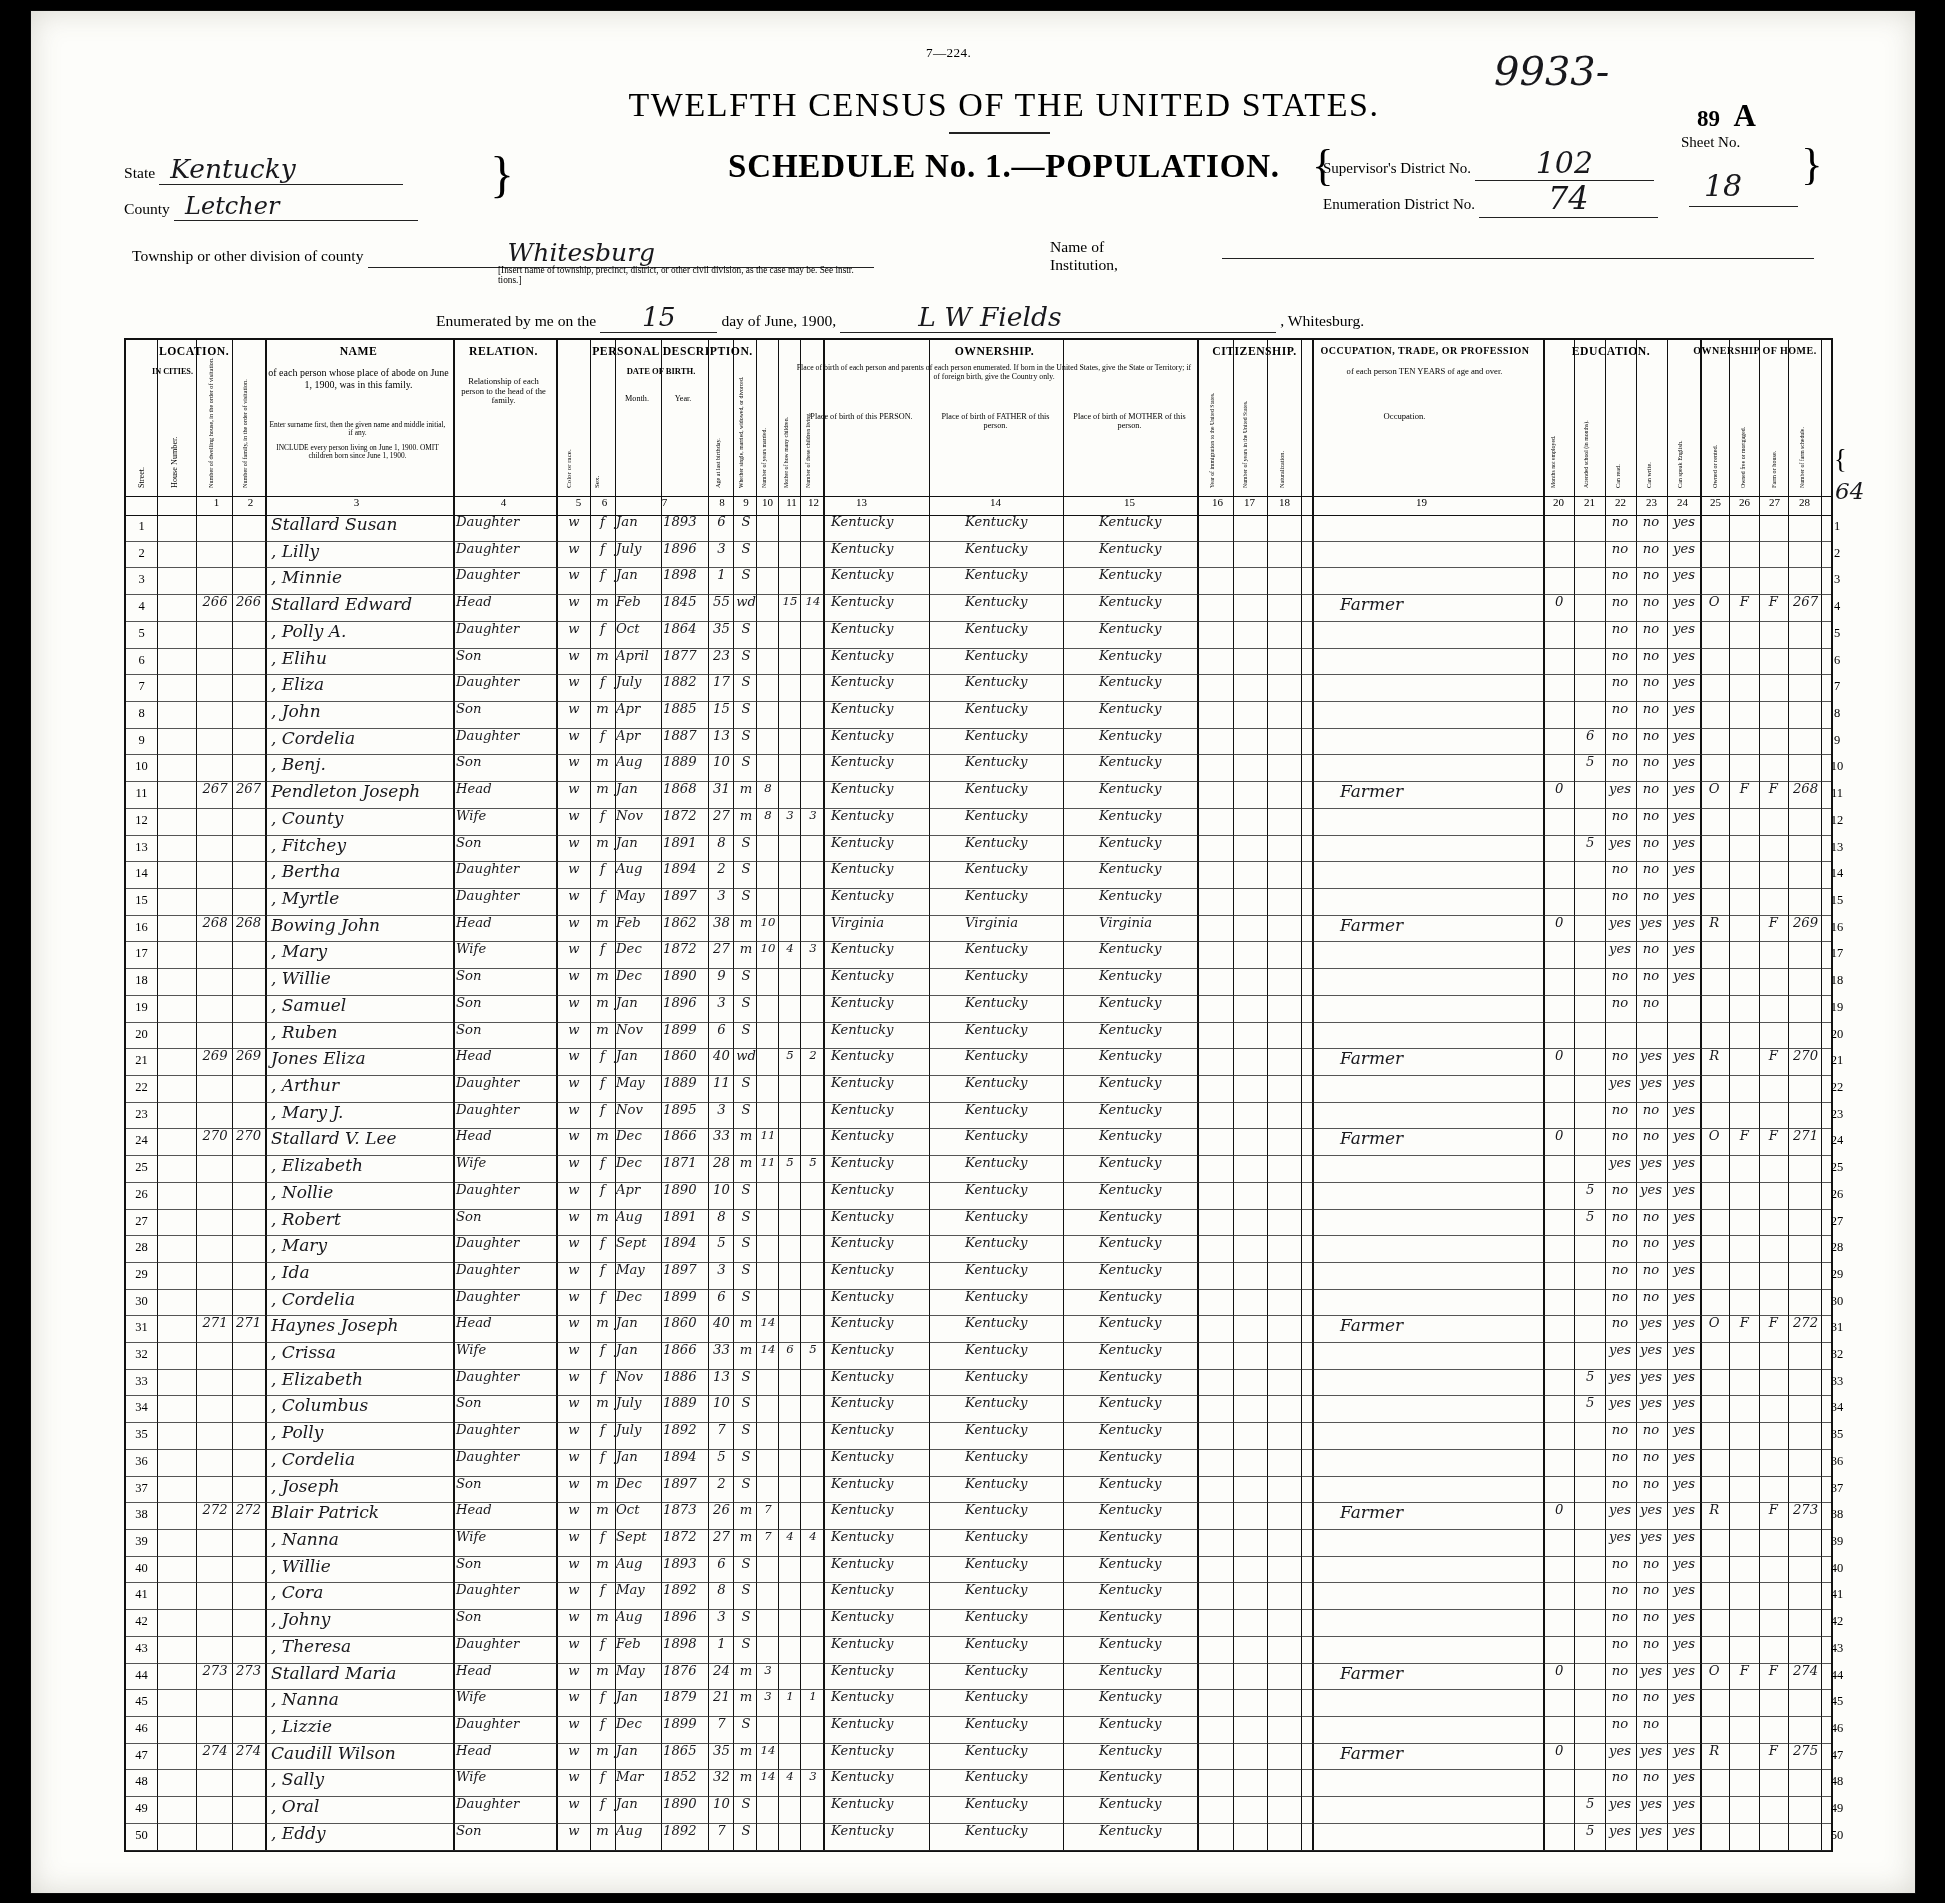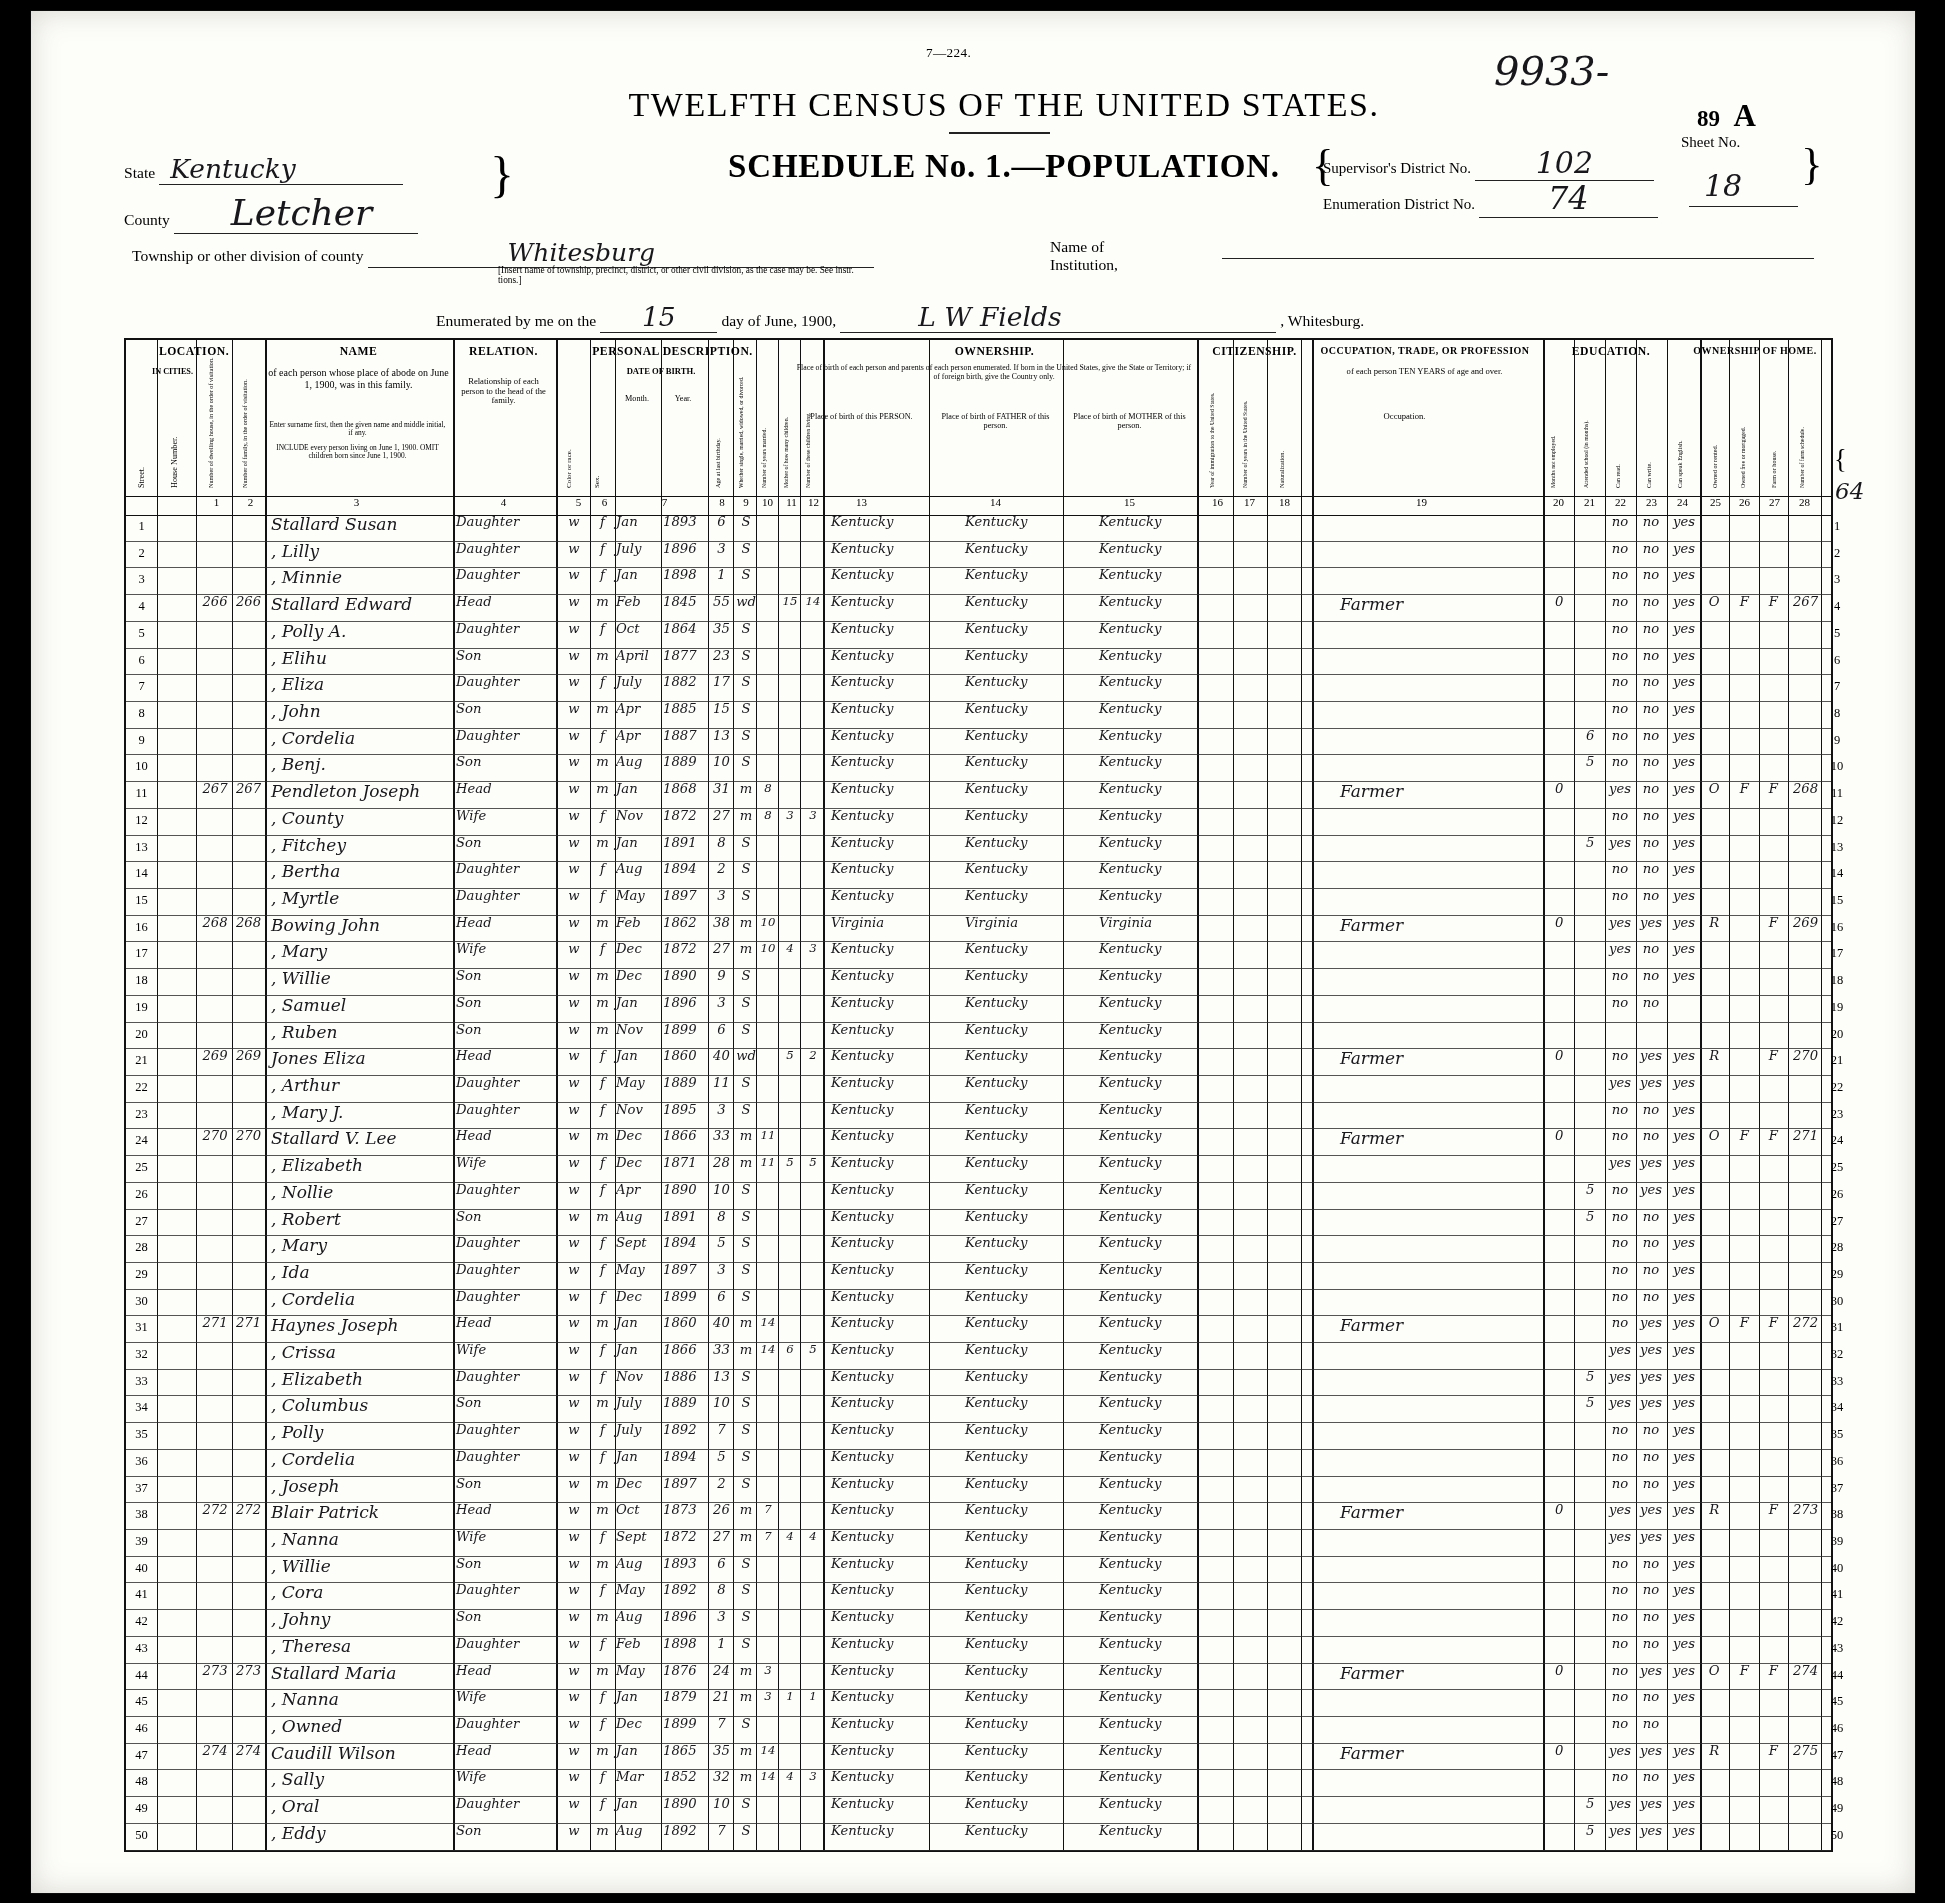--- a/index.html
+++ b/index.html
@@ -69,21 +69,21 @@
     <span style="font-size:31px;margin-left:7.8px;">A</span>
   </div>
 
   <div class="statecounty">
     <div class="line">
       <span class="lbl">State</span>
       <span class="hw ul" style="width:233px;font-size:26.5px;padding-left:11px;">Kentucky</span>
     </div>
     <div class="line">
       <span class="lbl">County</span>
-      <span class="hw ul" style="width:233px;font-size:36px;padding-left:11px;text-align:center;">Letcher</span>
+      <span class="hw ul" style="width:233px;font-size:24px;padding-left:11px;">Letcher</span>
     </div>
     <div class="lbrace">}</div>
   </div>
 
   <div class="twp">
     <span class="lbl">Township or other division of county</span>
     <span class="ul" style="display:inline-block;width:506px;">
       <span class="hw" style="font-size:25px;padding-left:140px;">Whitesburg</span>
     </span>
     <span style="position:absolute;left:366px;top:26.5px;" class="tiny">[Insert name of township, precinct, district, or other civil division, as the case may be.  See instr. tions.]</span>
@@ -1201,21 +1201,21 @@
             <div class="entry hw small" style="left: 839px; width: 97px; top: 0.1px;">Kentucky</div>
             <div class="entry hw small" style="left: 973px; width: 97px; top: 0.1px;">Kentucky</div>
             <div class="entry hw small ctr" style="left: 1480px; width: 28px; top: 0.1px;">no</div>
             <div class="entry hw small ctr" style="left: 1511px; width: 28px; top: 0.1px;">no</div>
             <div class="entry hw small ctr" style="left: 1543px; width: 30px; top: 0.1px;">yes</div>
           </div>
           <div class="rline" style="top: 1229px;"></div>
           <div style="position: absolute; left: 0px; right: 0px; top: 1202px; height: 27px;">
             <div class="rnum" style="left: 1.6px; top: 4.8px;">46</div>
             <div class="rnum" style="left: 1697px; top: 4.8px;">46</div>
-            <div class="entry hw " style="left: 145px; width: 179px; top: 0.1px;">, Owned</div>
+            <div class="entry hw " style="left: 145px; width: 179px; top: 0.1px;">, Lizzie</div>
             <div class="entry hw small" style="left: 330px; width: 98px; top: 0.1px;">Daughter</div>
             <div class="entry hw small ctr" style="left: 433px; width: 30px; top: 0.1px;">w</div>
             <div class="entry hw small ctr" style="left: 465px; width: 23px; top: 0.1px;">f</div>
             <div class="entry hw small" style="left: 490px; width: 45px; top: 0.1px;">Dec</div>
             <div class="entry hw small" style="left: 537px; width: 45px; top: 0.1px;">1899</div>
             <div class="entry hw small ctr" style="left: 584px; width: 23px; top: 0.1px;">7</div>
             <div class="entry hw small ctr" style="left: 609px; width: 22px; top: 0.1px;">S</div>
             <div class="entry hw small" style="left: 705px; width: 97px; top: 0.1px;">Kentucky</div>
             <div class="entry hw small" style="left: 839px; width: 97px; top: 0.1px;">Kentucky</div>
             <div class="entry hw small" style="left: 973px; width: 97px; top: 0.1px;">Kentucky</div>

